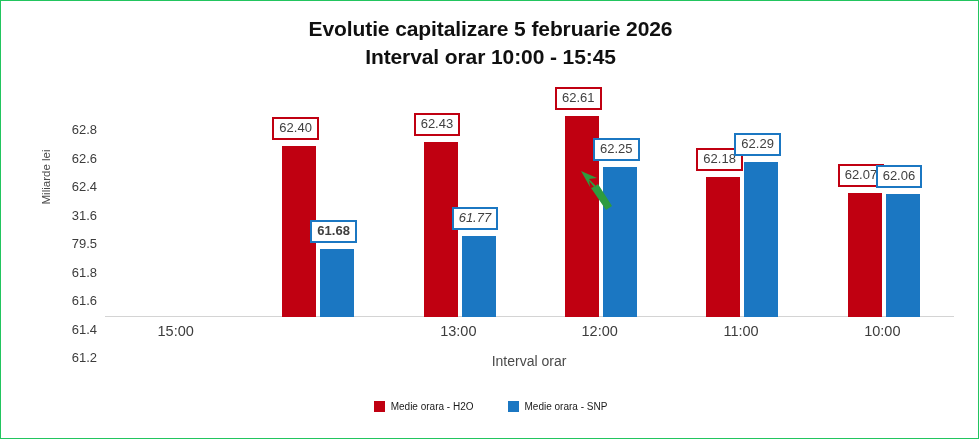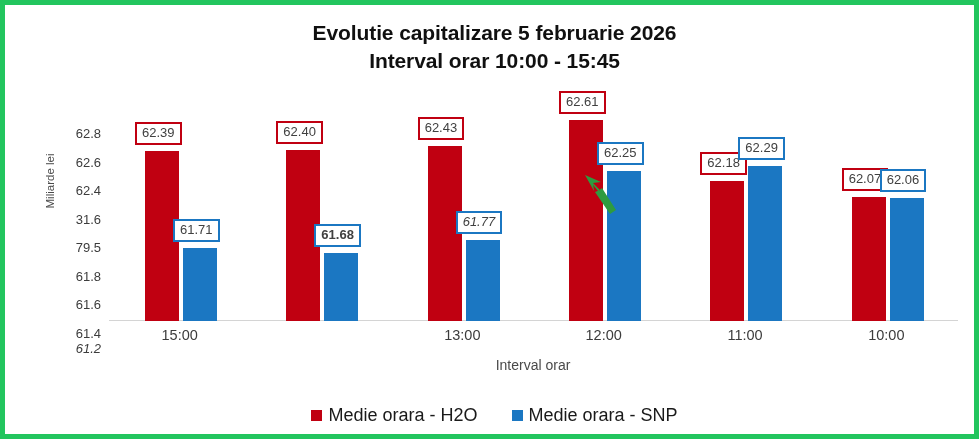--- a/index.html
+++ b/index.html
@@ -8,21 +8,21 @@
     background: #ffffff;
   }
   body {
     font-family: "Liberation Sans", sans-serif;
   }
   #chart-root {
     position: relative;
     width: 979px;
     height: 439px;
     background: #ffffff;
-    border: 5px solid #22c55e;
+    border: 1px solid #22c55e;
     box-sizing: border-box;
     overflow: hidden;
   }
 
   
   #chart-title {
     position: absolute;
     left: 0;
     top: 14px;
     width: 979px;
@@ -147,21 +147,21 @@
     width: 979px;
     display: flex;
     justify-content: center;
     align-items: center;
     gap: 34px;
   }
   .legend-entry {
     display: flex;
     align-items: center;
     gap: 6px;
-    font-size: 18px;
+    font-size: 10px;
     color: #1a1a1a;
   }
   .legend-swatch {
     width: 11px;
     height: 11px;
     display: inline-block;
   }
 
   
   #green-arrow {
@@ -187,32 +187,26 @@
 
   <div id="y-ticks">
       <div class="y-tick" style="top: 88px;">62.8</div>
       <div class="y-tick" style="top: 116.5px;">62.6</div>
       <div class="y-tick" style="top: 145px;">62.4</div>
       <div class="y-tick" style="top: 173.5px;">31.6</div>
       <div class="y-tick" style="top: 202px;">79.5</div>
       <div class="y-tick" style="top: 230.5px;">61.8</div>
       <div class="y-tick" style="top: 259px;">61.6</div>
       <div class="y-tick" style="top: 287.5px;">61.4</div>
-      <div class="y-tick" style="top: 303px; font-style: italic;">61.2</div>
+      <div class="y-tick" style="top: 316px;">61.2</div>
     </div>
 
   <div id="axis-baseline"></div>
 
   <div id="plot-area">
-      <div class="bar-group" style="left: 0px; width: 141.333px;">
-        <div class="bar h2o" style="height: 169.575px; background: rgb(192, 0, 17);"></div>
-        <div class="data-label" style="border-color: rgb(192, 0, 17); left: 26px; bottom: 175.575px;">62.39</div>
-        <div class="bar snp" style="height: 72.675px; background: rgb(27, 119, 194);"></div>
-        <div class="data-label snp-label" style="border-color: rgb(27, 119, 194); left: 64px; bottom: 78.675px;">61.71</div>
-      </div>
       <div class="bar-group" style="left: 141.333px; width: 141.333px;">
         <div class="bar h2o" style="height: 171px; background: rgb(192, 0, 17);"></div>
         <div class="data-label" style="border-color: rgb(192, 0, 17); left: 26px; bottom: 177px;">62.40</div>
         <div class="bar snp" style="height: 68.4px; background: rgb(27, 119, 194);"></div>
         <div class="data-label snp-label" style="border-color: rgb(27, 119, 194); left: 64px; bottom: 74.4px; font-weight: bold;">61.68</div>
       </div>
       <div class="bar-group" style="left: 282.667px; width: 141.333px;">
         <div class="bar h2o" style="height: 175.275px; background: rgb(192, 0, 17);"></div>
         <div class="data-label" style="border-color: rgb(192, 0, 17); left: 26px; bottom: 181.275px;">62.43</div>
         <div class="bar snp" style="height: 81.225px; background: rgb(27, 119, 194);"></div>

